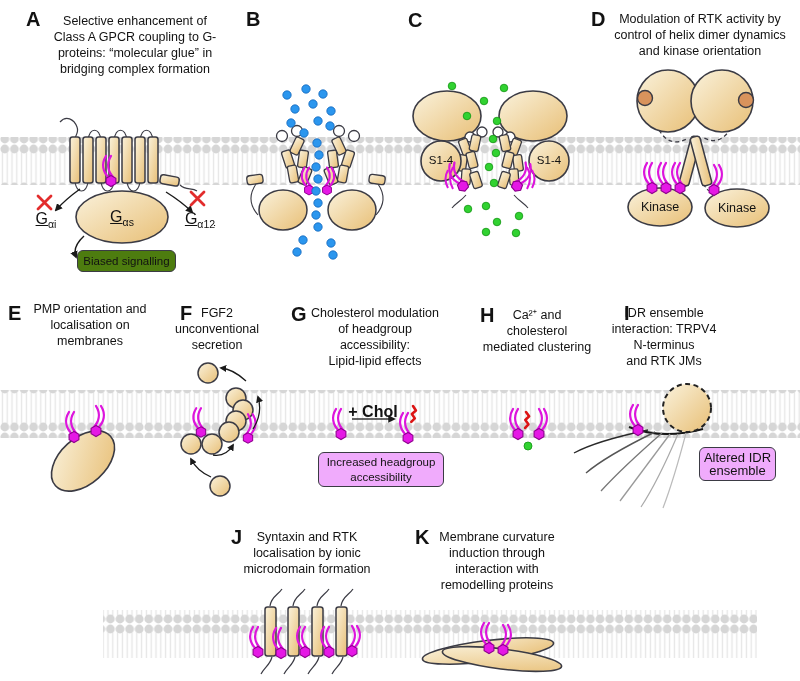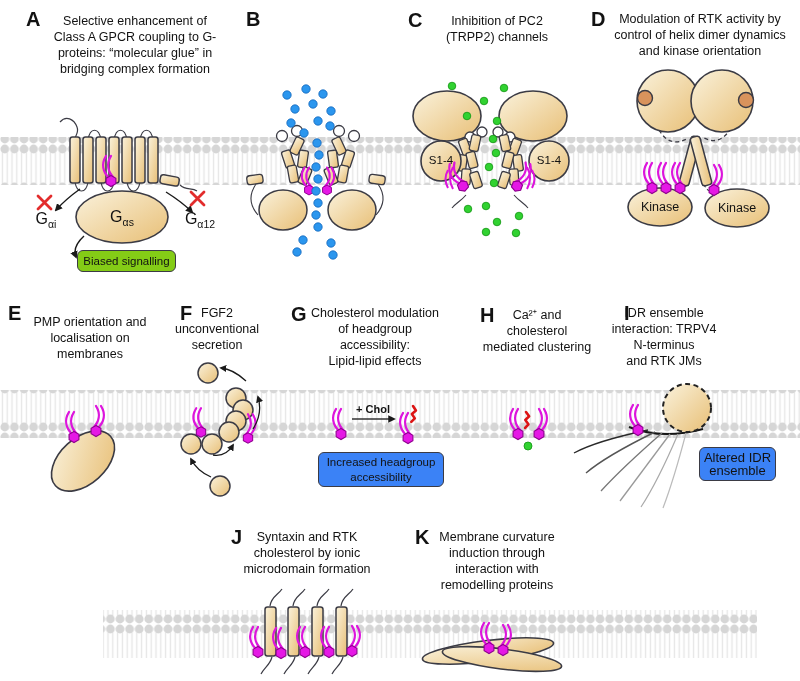--- a/index.html
+++ b/index.html
@@ -3,23 +3,23 @@
 <meta charset="utf-8">
 <style>
   html,body{margin:0;padding:0;background:#fff;}
   #stage{position:relative;width:800px;height:681px;background:#ffffff;overflow:hidden;
          font-family:"Liberation Sans",sans-serif;}
   #stage svg{position:absolute;left:0;top:0;}
   .lbl{position:absolute;font:700 20px/22px "Liberation Sans",sans-serif;color:#121212;}
   .t{position:absolute;font:400 12.5px/16px "Liberation Sans",sans-serif;color:#121212;
      text-align:center;white-space:pre-line;}
   .dlab{position:absolute;text-align:center;color:#121212;font-family:"Liberation Sans",sans-serif;}
-  .glab{font-size:16px;}
+  .glab{font-size:16px;text-decoration:underline;}
   .glab sub{font-size:10.5px;}
-  .box{position:absolute;border:1.6px solid #3b3b44;border-radius:6px;background:#3b82f6;
+  .box{position:absolute;border:1.6px solid #3b3b44;border-radius:6px;background:#f0abfc;
        color:#121212;display:flex;align-items:center;justify-content:center;text-align:center;
        white-space:pre-line;font:400 11.5px/14.5px "Liberation Sans",sans-serif;}
 </style>
 </head>
 <body>
 
 <div id="stage">
 
 <svg width="800" height="681" viewBox="0 0 800 681">
   <defs>
@@ -338,61 +338,59 @@
 <div class="lbl" style="left:291px;top:303px">G</div>
 <div class="lbl" style="left:480px;top:304px">H</div>
 <div class="lbl" style="left:624px;top:302px">I</div>
 <div class="lbl" style="left:231px;top:526px">J</div>
 <div class="lbl" style="left:415px;top:526px">K</div>
 
 <div class="t" style="left:35px;top:13px;width:200px">Selective enhancement of
 Class A GPCR coupling to G-
 proteins: “molecular glue” in
 bridging complex formation</div>
-<div class="t" style="left:397px;top:13px;width:200px">Inhibition of PC2
-(TRPP2) channels</div>
 <div class="t" style="left:602px;top:11px;width:196px">Modulation of RTK activity by
 control of helix dimer dynamics
 and kinase orientation</div>
-<div class="t" style="left:0px;top:314px;width:180px">PMP orientation and
+<div class="t" style="left:0px;top:301px;width:180px">PMP orientation and
 localisation on
 membranes</div>
 <div class="t" style="left:117px;top:305px;width:200px">FGF2
 unconventional
 secretion</div>
 <div class="t" style="left:275px;top:305px;width:200px">Cholesterol modulation
 of headgroup
 accessibility:
 Lipid-lipid effects</div>
 <div class="t" style="left:437px;top:307px;width:200px">Ca²⁺ and
 cholesterol
 mediated clustering</div>
 <div class="t" style="left:564px;top:305px;width:200px">IDR ensemble
 interaction: TRPV4
 N-terminus
 and RTK JMs</div>
 <div class="t" style="left:207px;top:529px;width:200px">Syntaxin and RTK
-cholesterol by ionic
+localisation by ionic
 microdomain formation</div>
 <div class="t" style="left:397px;top:529px;width:200px">Membrane curvature
 induction through
 interaction with
 remodelling proteins</div>
 
 <div class="dlab glab" style="left:16px;top:210px;width:60px"><span>G</span><sub>αi</sub></div>
 <div class="dlab glab" style="left:92px;top:208px;width:60px"><span>G</span><sub>αs</sub></div>
 <div class="dlab glab" style="left:170px;top:210px;width:60px"><span>G</span><sub>α12</sub></div>
 
 <div class="dlab" style="left:416px;top:154px;width:50px;font-size:11.5px">S1-4</div>
 <div class="dlab" style="left:524px;top:154px;width:50px;font-size:11.5px">S1-4</div>
 
 <div class="dlab" style="left:620px;top:200px;width:80px;font-size:12.5px">Kinase</div>
 <div class="dlab" style="left:697px;top:201px;width:80px;font-size:12.5px">Kinase</div>
 
-<div class="dlab" style="left:333px;top:403px;width:80px;font-size:11px;font-weight:700">+ Chol</div>
-
-<div class="box" style="left:77px;top:250px;width:97px;height:20px;background:#84cc16">Biased signalling</div>
+<div class="dlab" style="left:333px;top:403px;width:80px;font-size:16px;font-weight:700">+ Chol</div>
+
+<div class="box" style="left:77px;top:250px;width:97px;height:20px;background:#4d7c0f">Biased signalling</div>
 <div class="box" style="left:318px;top:452px;width:124px;height:33px">Increased headgroup
 accessibility</div>
 <div class="box" style="left:699px;top:447px;width:75px;height:32px;font-size:13px;line-height:13.5px">Altered IDR
 ensemble</div>
 
 </div>
 
 </body></html>

